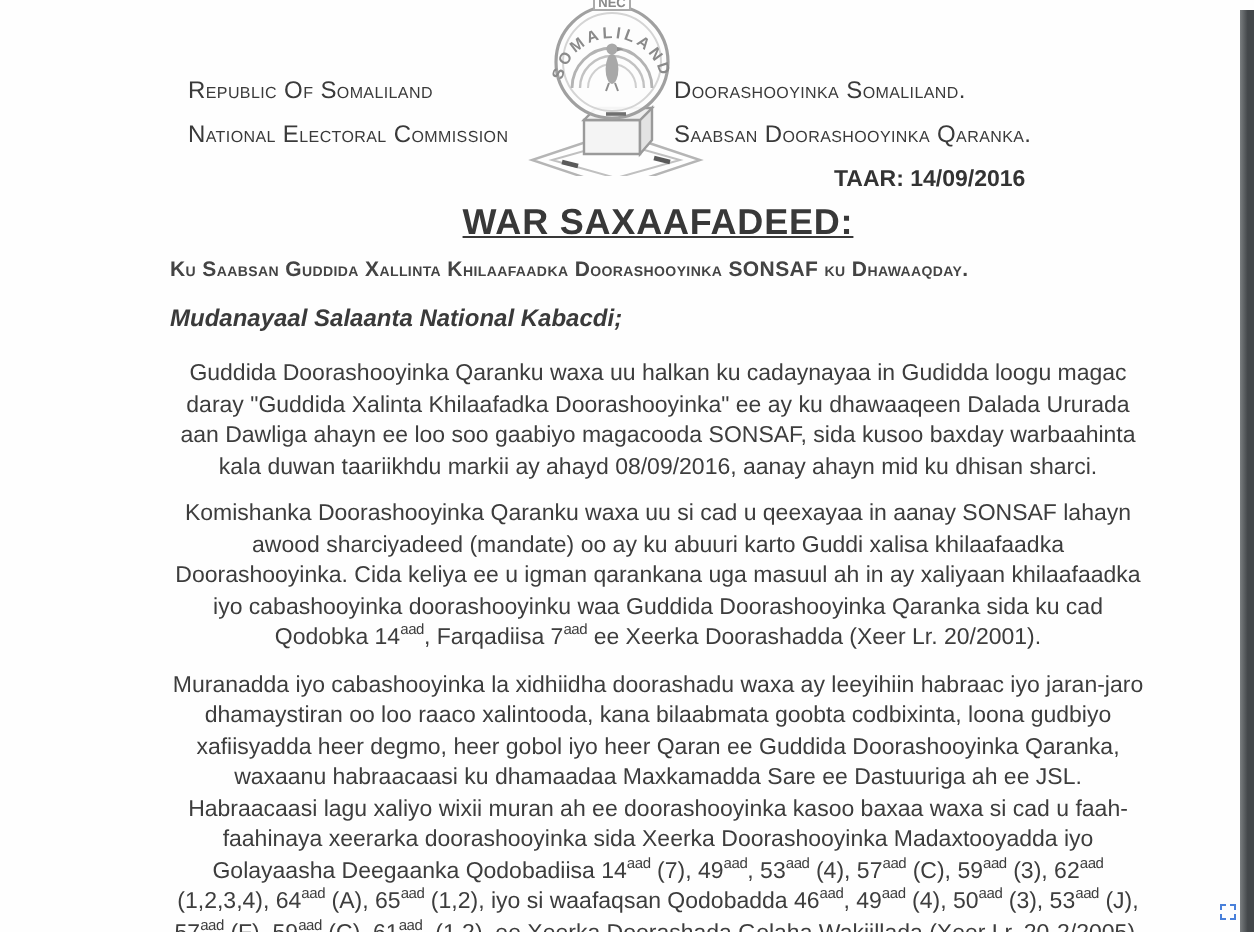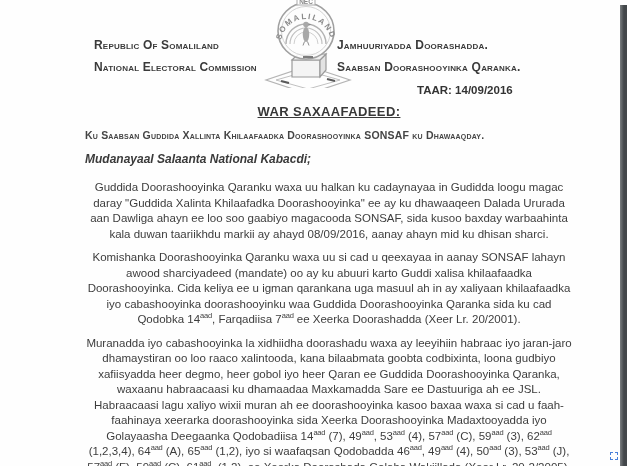--- a/index.html
+++ b/index.html
@@ -5,30 +5,30 @@
   :root{
     --ink:#3d3d3d; --scan-edge:#43474a; --logo-gray:#9a9a9a; --mark-blue:#2a6bd4;
   }
   *{margin:0;padding:0;box-sizing:border-box;}
   html,body{background:#ffffff;}
   .page{
     position:relative;width:627px;height:466px;background:#fefefe;overflow:hidden;
     font-family:"Liberation Sans","DejaVu Sans",sans-serif;color:var(--ink,#3d3d3d);
   }
   
-  .hdr-block{position:absolute;top:34px;font-weight:bold;font-variant:small-caps;
+  .hdr-block{position:absolute;top:34px;font-weight:normal;font-variant:small-caps;
     font-size:12px;line-height:22px;color:#3a3a3a;letter-spacing:.2px;white-space:nowrap;}
   .hdr-left{left:94px;}
   .hdr-right{left:337px;}
   .logo-wrap{position:absolute;left:252px;top:0;width:112px;height:88px;}
   .logo-wrap svg{width:112px;height:88px;display:block;}
   .date-line{position:absolute;left:417px;top:84px;font-weight:bold;font-size:11.5px;color:#333;}
   
   .content{position:absolute;left:85px;top:104px;width:488px;}
-  .doc-title{text-align:center;font-weight:bold;font-size:13px;letter-spacing:.4px;
+  .doc-title{text-align:center;font-weight:bold;font-size:18px;letter-spacing:.4px;
     text-decoration:underline;color:#383838;margin-bottom:9px;line-height:15px;}
   .doc-subtitle{font-weight:bold;font-variant:small-caps;font-size:10.5px;
     color:#444;margin-bottom:10px;line-height:14px;letter-spacing:.2px;}
   .salutation{font-weight:bold;font-style:italic;font-size:12px;color:#3a3a3a;
     margin-bottom:13px;line-height:15px;}
   .body-par{font-size:11.5px;line-height:15.5px;color:var(--ink,#3d3d3d);margin-bottom:8px;
     text-align:center;}
   .body-par sup{font-size:7.5px;line-height:0;vertical-align:super;letter-spacing:-.2px;}
   
   .scan-edge{position:absolute;right:0;top:5px;width:7px;height:461px;
@@ -79,21 +79,21 @@
       <text font-size="8" font-weight="bold" letter-spacing="1.6" fill="#8a8a8a">
         <textPath href="#arcT" startOffset="5%">SOMALILAND</textPath>
       </text>
 
       <rect x="45" y="-7" width="18" height="12" fill="#ffffff" stroke="#ababab" stroke-width="1"></rect>
       <text x="54" y="3.5" text-anchor="middle" font-size="6.5" font-weight="bold" fill="#8a8a8a">NEC</text>
     </svg>
   </div>
 
   <div class="hdr-block hdr-right">
-    <div>Jamhuuriyadda Doorashadda.</div>
+    <div>Doorashooyinka Somaliland.</div>
     <div>Saabsan Doorashooyinka Qaranka.</div>
   </div>
 
   <div class="date-line">TAAR: 14/09/2016</div>
 
   <div class="content">
     <div class="doc-title">WAR SAXAAFADEED:</div>
     <div class="doc-subtitle">Ku Saabsan Guddida Xallinta Khilaafaadka Doorashooyinka SONSAF ku Dhawaaqday.</div>
     <div class="salutation">Mudanayaal Salaanta National Kabacdi;</div>
     <p class="body-par">Guddida Doorashooyinka Qaranku waxa uu halkan ku cadaynayaa in Gudidda loogu magac daray "Guddida Xalinta Khilaafadka Doorashooyinka" ee ay ku dhawaaqeen Dalada Ururada aan Dawliga ahayn ee loo soo gaabiyo magacooda SONSAF, sida kusoo baxday warbaahinta kala duwan taariikhdu markii ay ahayd 08/09/2016, aanay ahayn mid ku dhisan sharci.</p>

